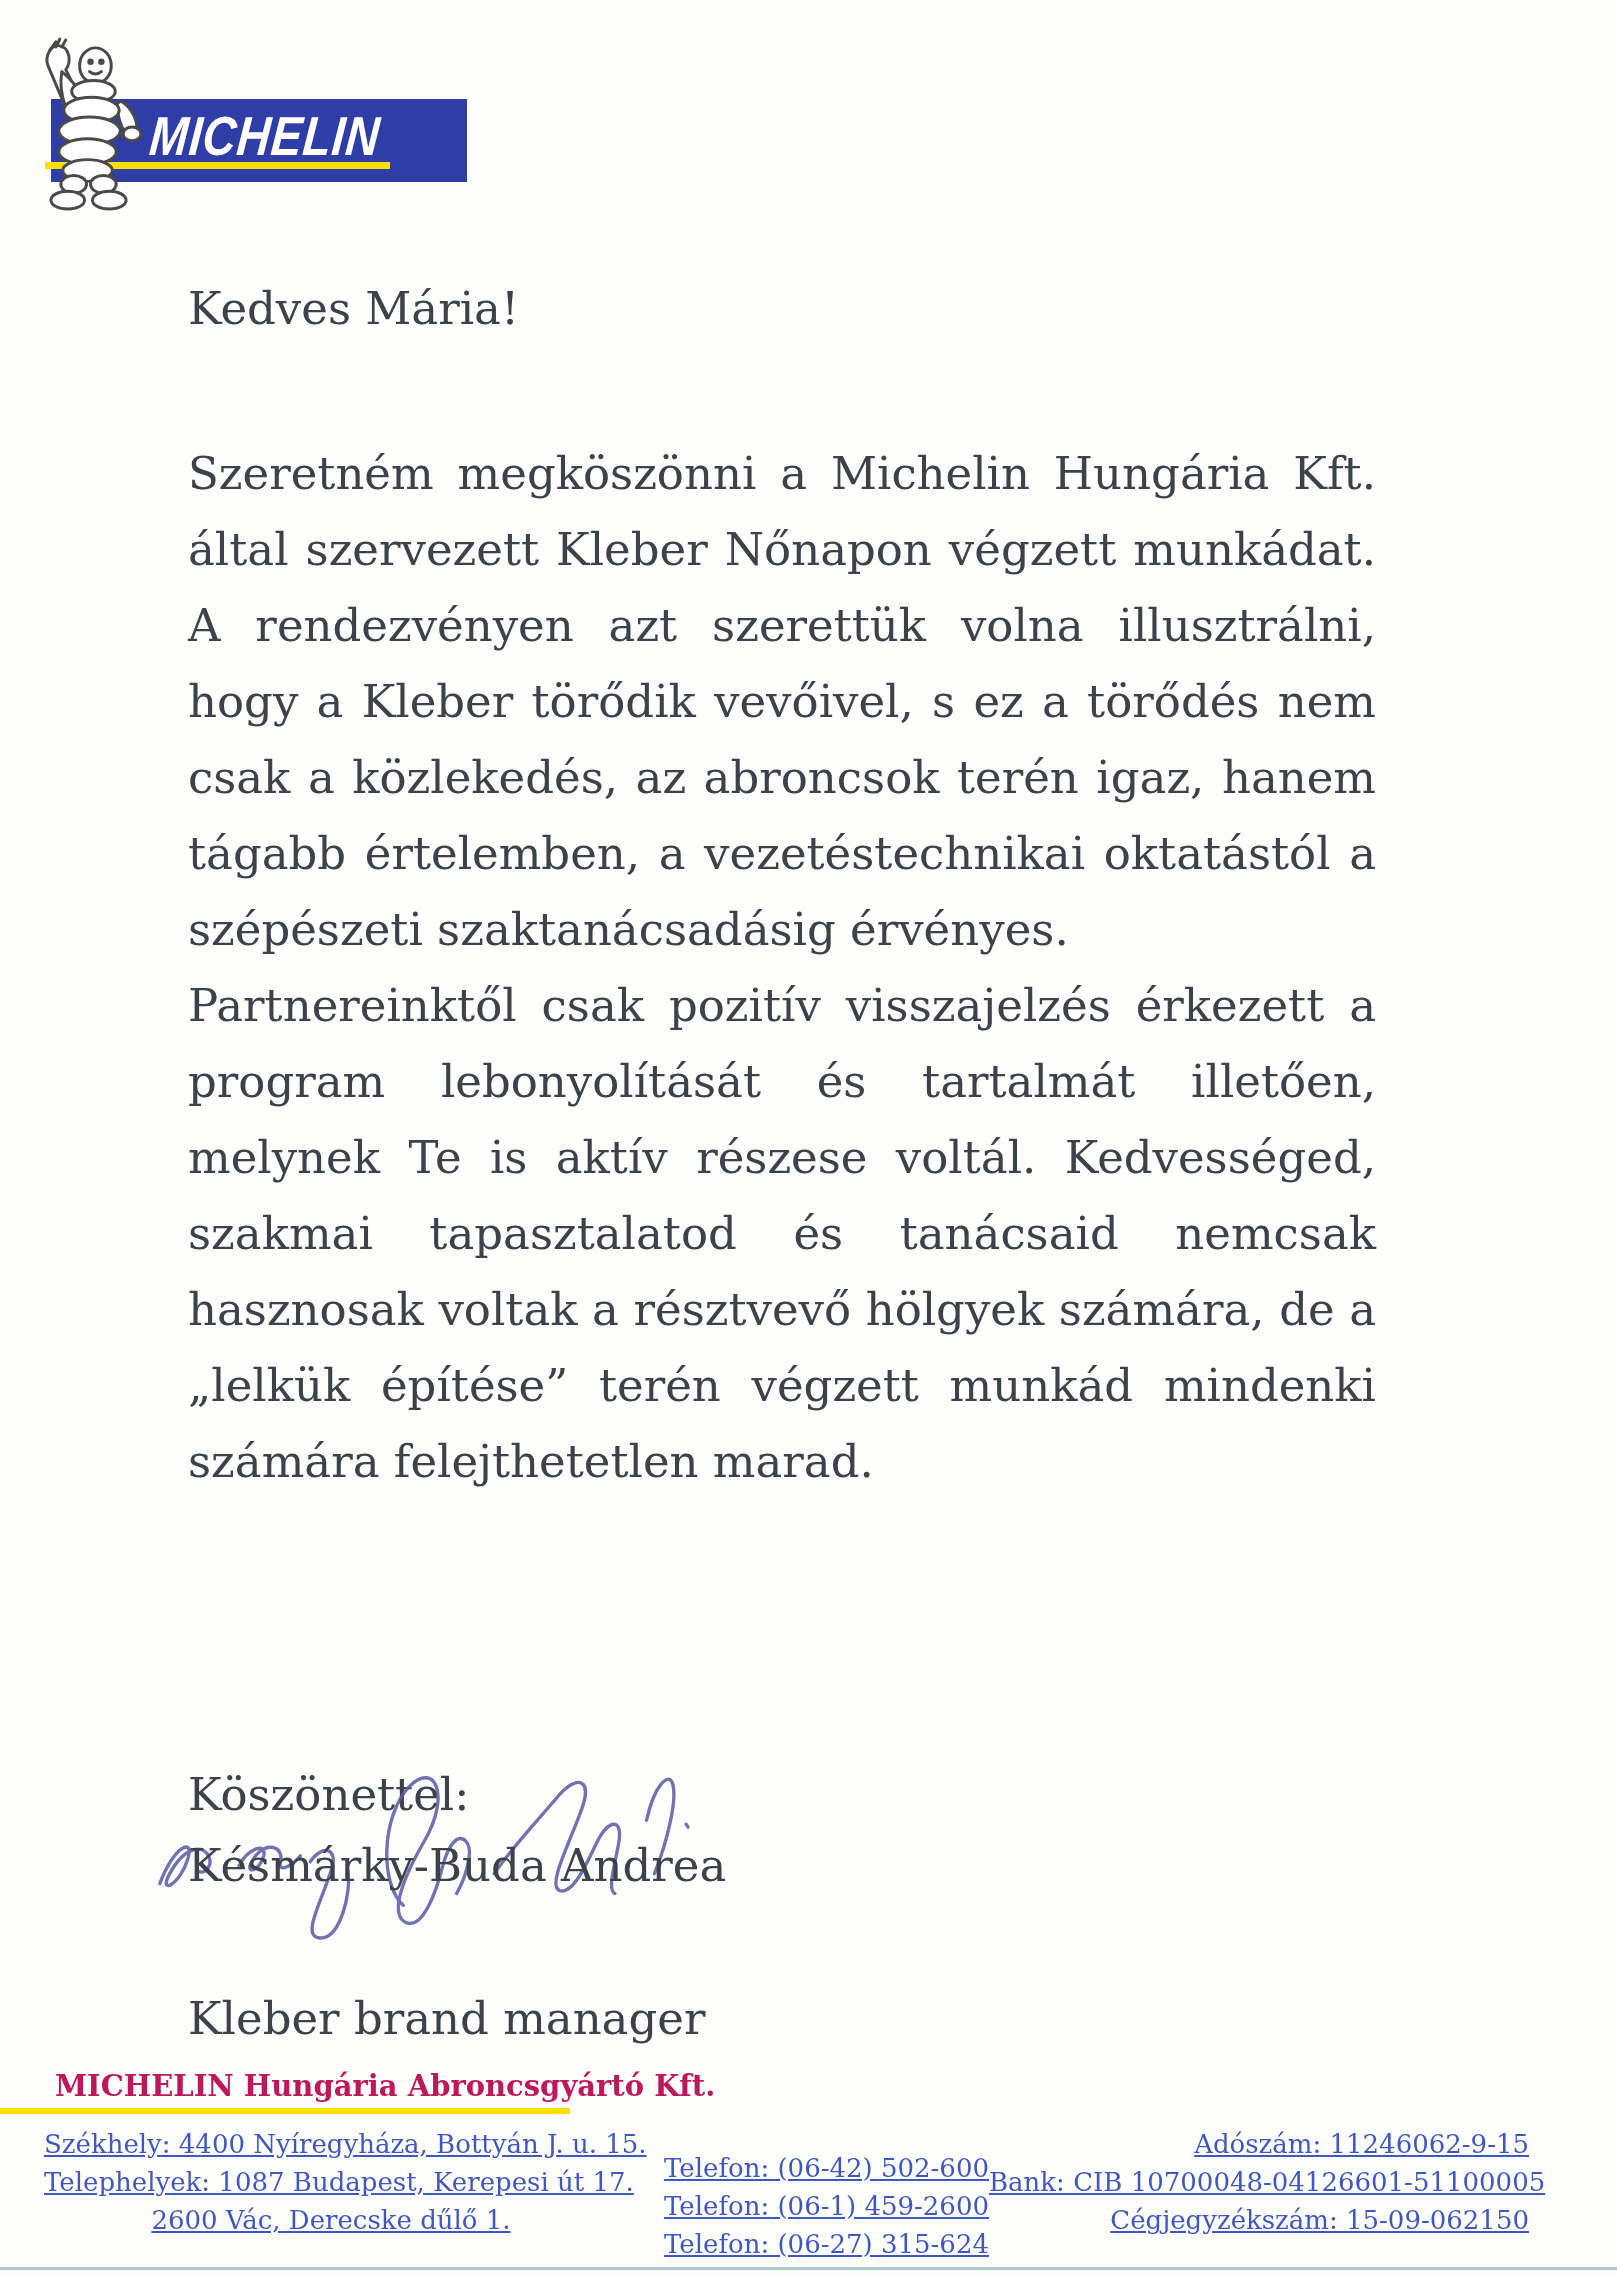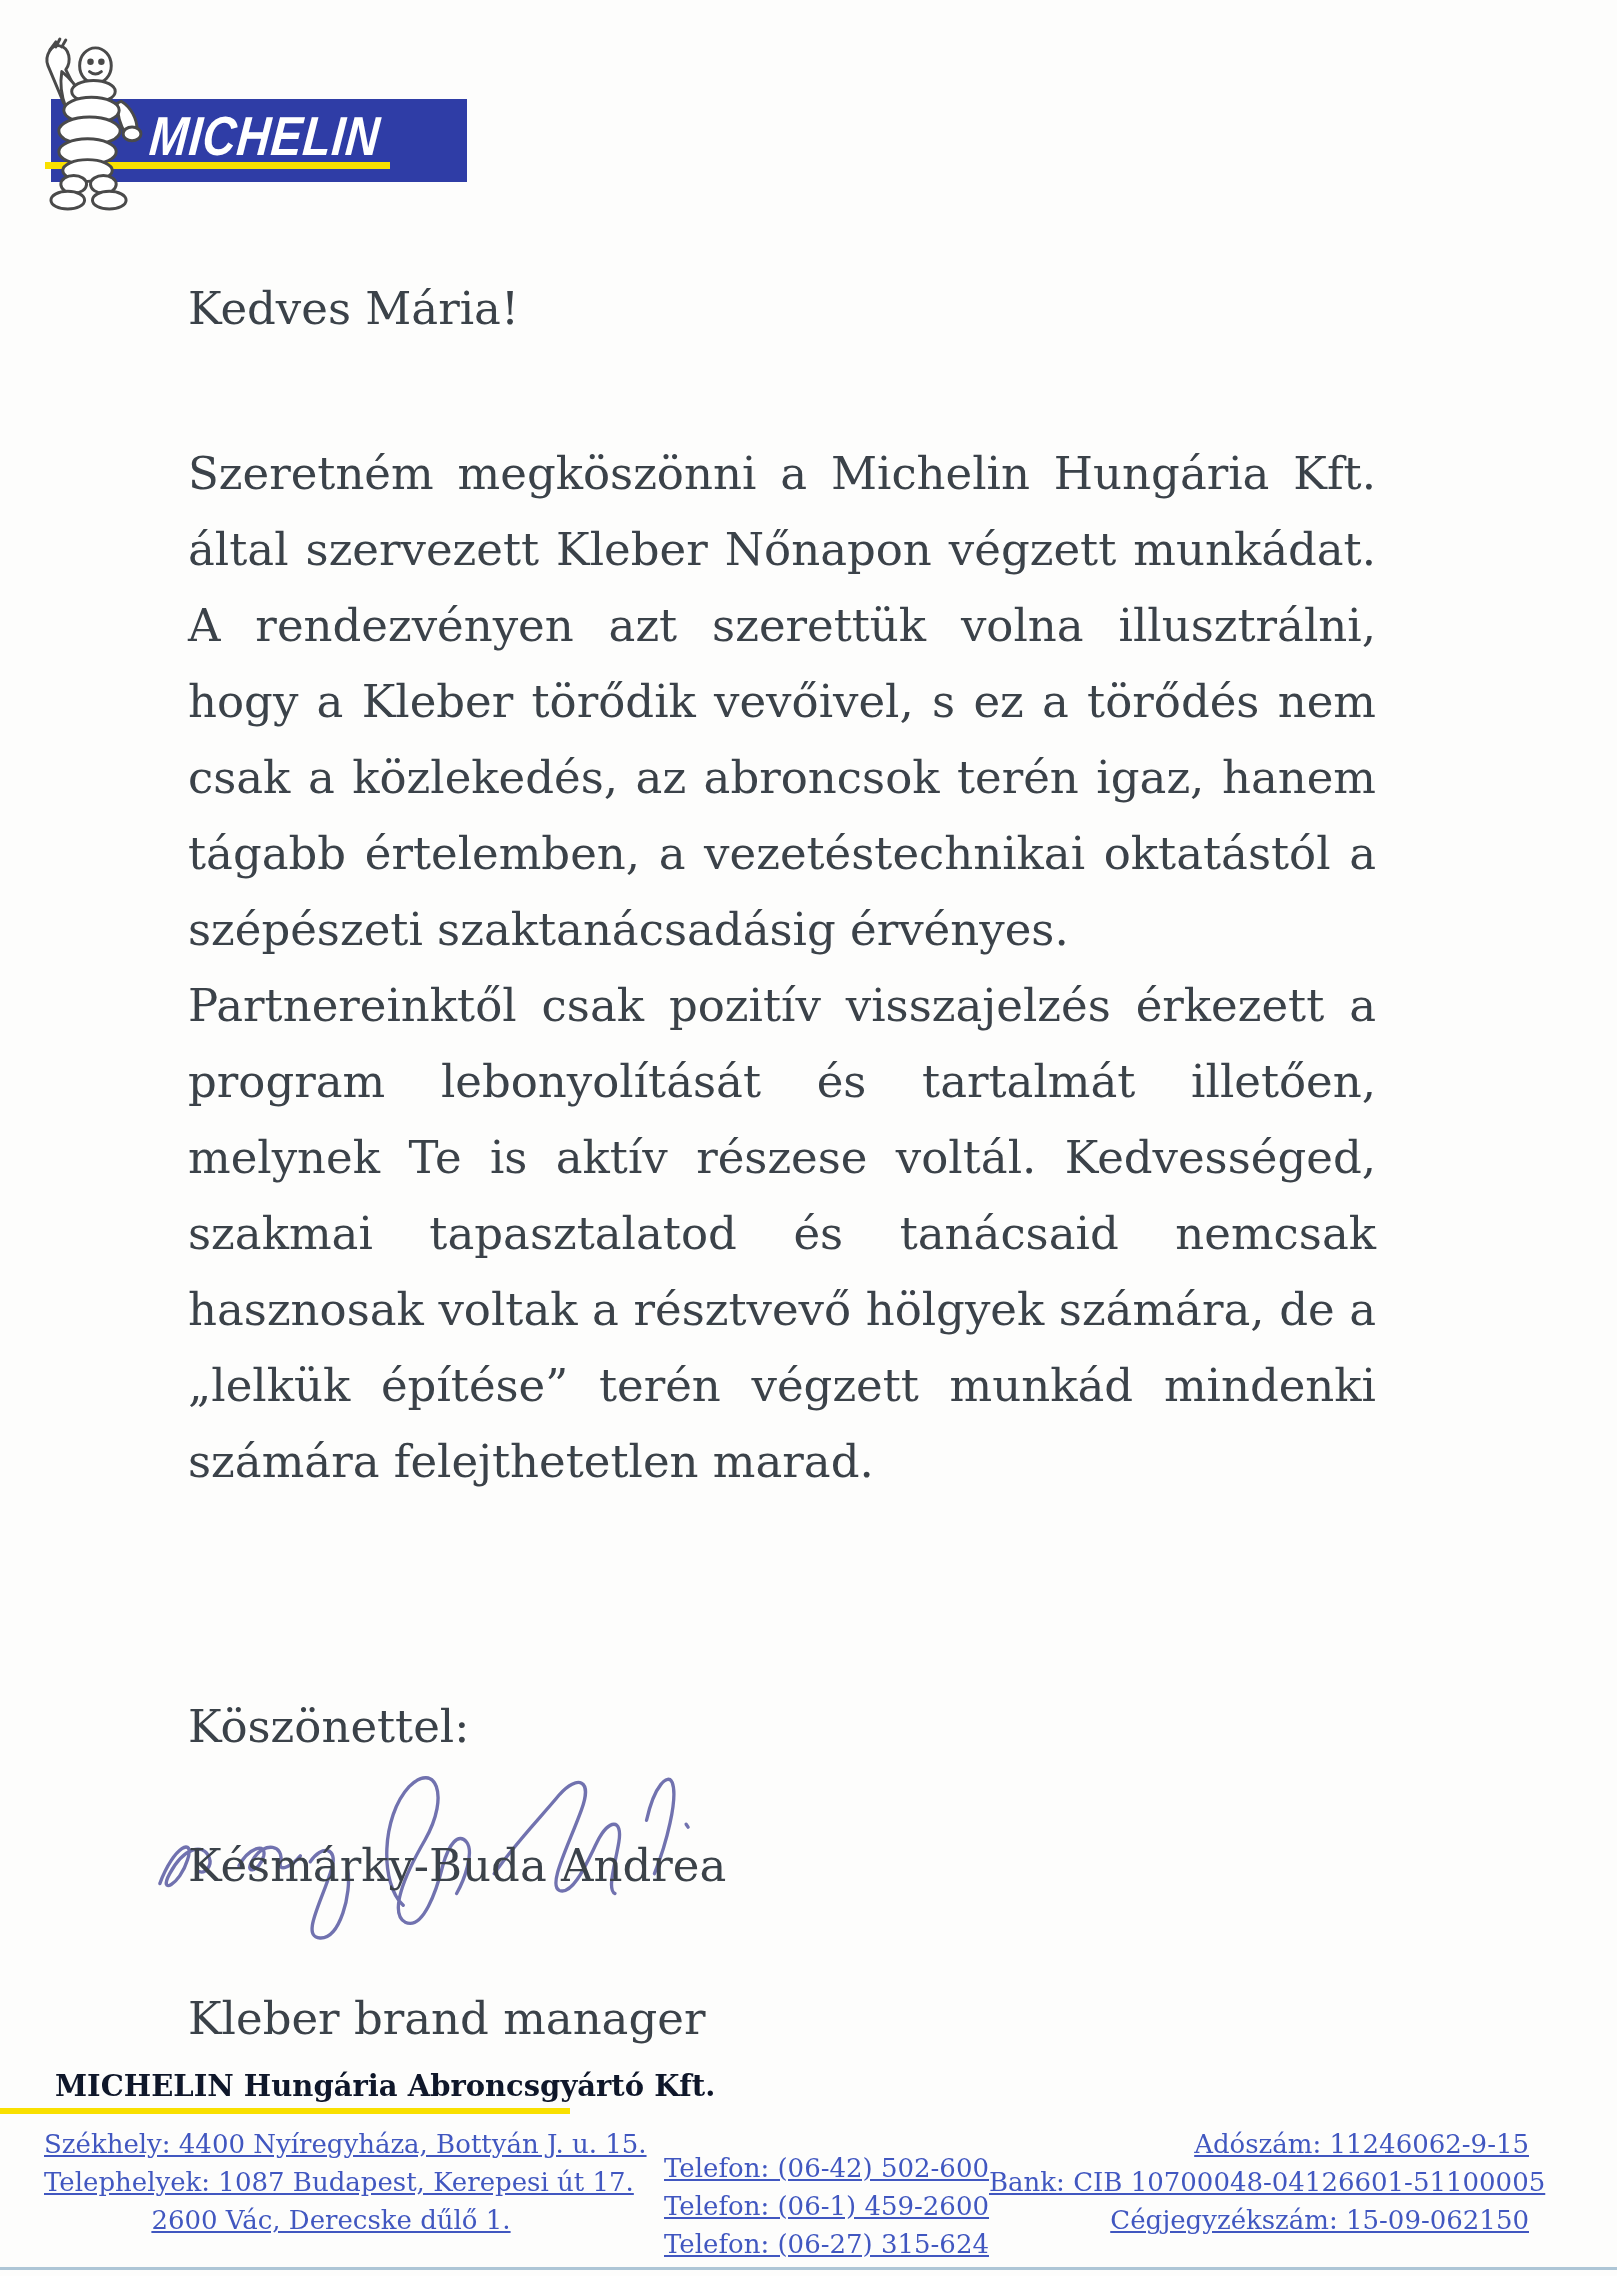--- a/index.html
+++ b/index.html
@@ -39,37 +39,37 @@
     font-size:45px;line-height:54px;
   }
   .paragraphs{
     position:absolute;left:188px;top:436px;width:1188px;
   }
   .paragraphs p{
     margin:0;font-size:45px;line-height:76px;
     text-align:justify;
   }
   .closing{
-    position:absolute;left:188px;top:1700px;margin:0;
+    position:absolute;left:188px;top:1768px;margin:0;
     font-size:45px;line-height:54px;
   }
   .signature-svg{position:absolute;left:144px;top:1725px;}
   .signer-name{
     position:absolute;left:188px;top:1839px;margin:0;
     font-size:45px;line-height:54px;
   }
   .signer-title{
     position:absolute;left:188px;top:1992px;margin:0;
     font-size:45px;line-height:54px;
   }
 
   
   .footer-company{
     position:absolute;left:55px;top:2069px;
-    font-size:29px;font-weight:bold;color:#0f172a;white-space:nowrap;
+    font-size:29px;font-weight:bold;color:#be185d;white-space:nowrap;
   }
   .footer-underline{
     position:absolute;left:0;top:2108px;width:570px;height:6px;
     background:#f9e000;
   }
   .footer-rows{
     position:absolute;left:4px;top:2125px;width:1618px;
     color:#4157c0;font-size:26px;text-decoration:underline;
   }
   .footer-row{display:flex;height:38px;align-items:center;}

